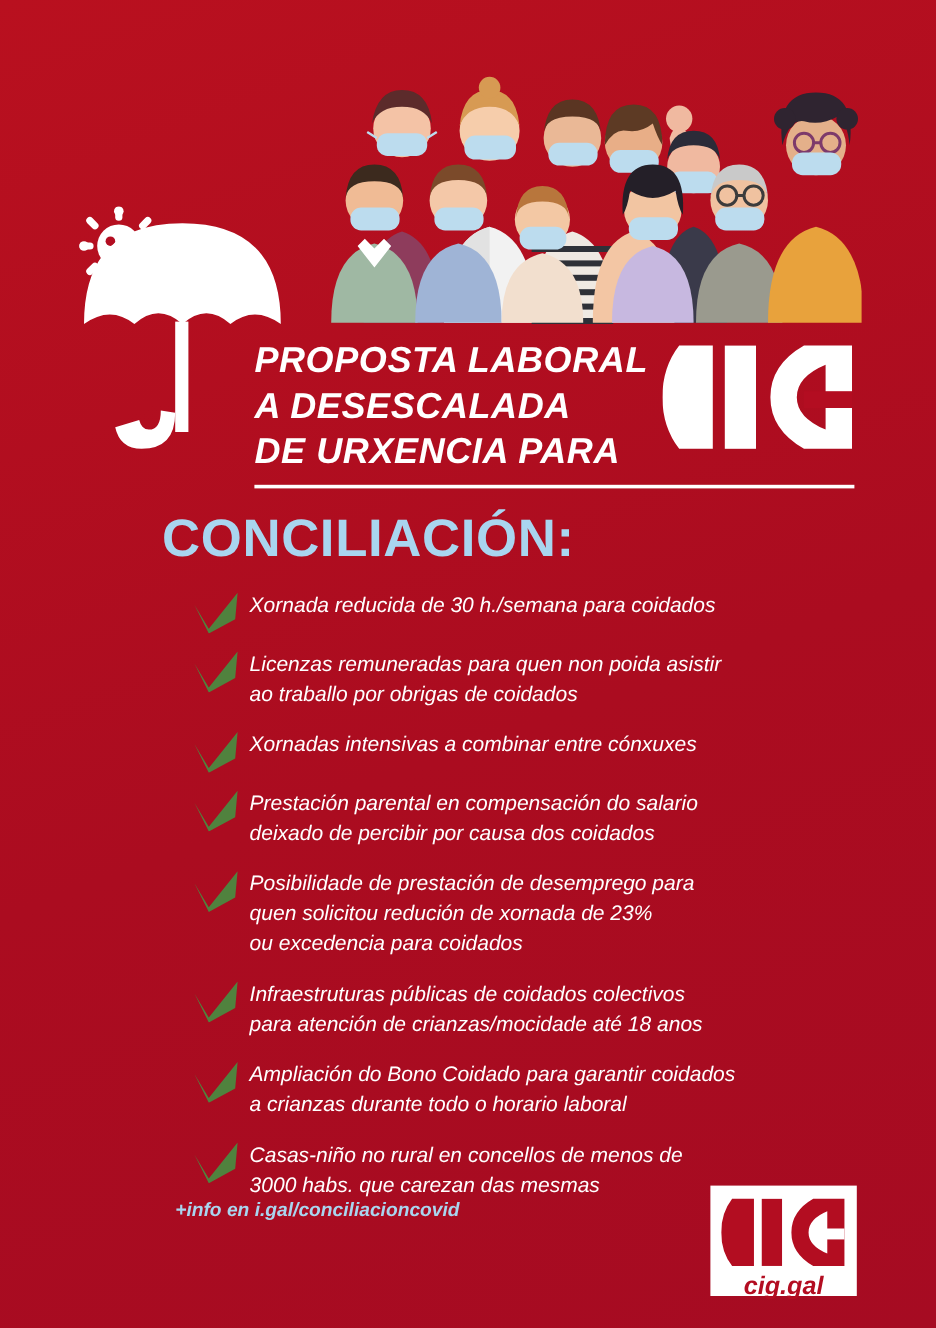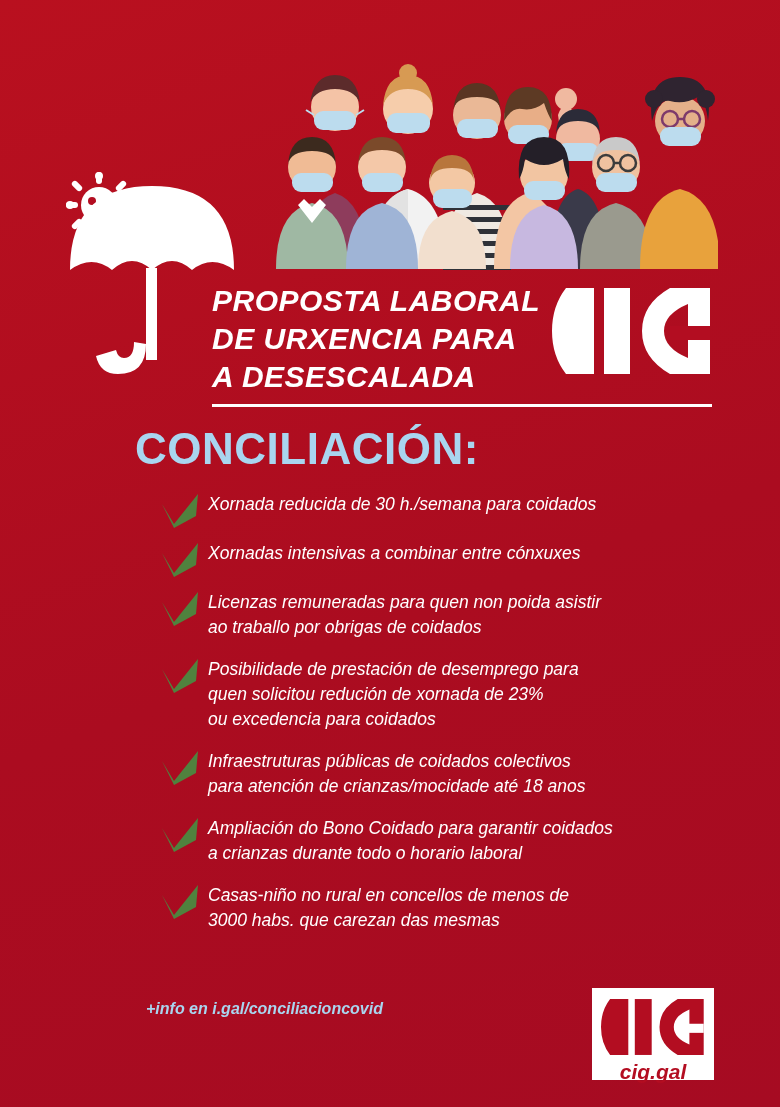--- a/index.html
+++ b/index.html
@@ -303,22 +303,22 @@
   <div class="umbrella">
     <svg width="180" height="225" viewBox="0 0 180 225" xmlns="http://www.w3.org/2000/svg">
       <path d="M8 102 Q8 18 90 18 Q172 18 172 102 Q150 86 130 102 Q110 84 90 102 Q70 84 50 102 Q30 86 8 102 Z" fill="#ffffff"></path>
       <rect x="84" y="100" width="11" height="92" fill="#ffffff"></rect>
       <path d="M84 176 q0 30 -28 30 q-18 0 -22 -18 l20 -6 q2 8 8 8 q10 0 10 -16 z" fill="#ffffff"></path>
     </svg>
   </div>
 
   <div class="title-block">
     <div class="title-line">PROPOSTA LABORAL</div>
+    <div class="title-line">A DESESCALADA</div>
     <div class="title-line">DE URXENCIA PARA</div>
-    <div class="title-line">A DESESCALADA</div>
   </div>
 
   <div class="cig-logo-top">
     <svg width="160" height="90" viewBox="0 0 160 90" xmlns="http://www.w3.org/2000/svg">
       <g fill="#ffffff">
         <path d="M42 2 L42 88 L14 88 Q0 70 0 45 Q0 20 14 2 Z M24 16 L24 74 Q14 60 14 45 Q14 30 24 16 Z"></path>
         <rect x="52" y="2" width="26" height="86"></rect>
         <path d="M158 2 L158 88 L118 88 Q90 72 90 45 Q90 18 118 2 Z M136 18 Q112 28 112 45 Q112 62 136 72 Z"></path>
         <rect x="118" y="40" width="40" height="14" fill="#b30d21"></rect>
       </g>
@@ -339,33 +339,42 @@
       </span>
       <div class="item-text">Xornada reducida de 30 h./semana para coidados</div>
     </div>
 
     <div class="list-item">
       <span class="check">
         <svg width="40" height="34" viewBox="0 0 40 34">
             <path d="M2 10 L14 30 L38 0 L36 22 L14 34 Z" fill="#50823e"></path>
           </svg>
       </span>
-      <div class="item-text">Xornadas intensivas a combinar entre cónxuxes</div>
-    </div>
-
-    <div class="list-item">
-      <span class="check">
-        <svg width="40" height="34" viewBox="0 0 40 34">
-            <path d="M2 10 L14 30 L38 0 L36 22 L14 34 Z" fill="#50823e"></path>
-          </svg>
-      </span>
       <div class="item-text">Licenzas remuneradas para quen non poida asistir
 ao traballo por obrigas de coidados</div>
     </div>
 
+    <div class="list-item">
+      <span class="check">
+        <svg width="40" height="34" viewBox="0 0 40 34">
+            <path d="M2 10 L14 30 L38 0 L36 22 L14 34 Z" fill="#50823e"></path>
+          </svg>
+      </span>
+      <div class="item-text">Xornadas intensivas a combinar entre cónxuxes</div>
+    </div>
+
+    <div class="list-item">
+      <span class="check">
+        <svg width="40" height="34" viewBox="0 0 40 34">
+            <path d="M2 10 L14 30 L38 0 L36 22 L14 34 Z" fill="#50823e"></path>
+          </svg>
+      </span>
+      <div class="item-text">Prestación parental en compensación do salario
+deixado de percibir por causa dos coidados</div>
+    </div>
 
     <div class="list-item">
       <span class="check">
         <svg width="40" height="34" viewBox="0 0 40 34">
             <path d="M2 10 L14 30 L38 0 L36 22 L14 34 Z" fill="#50823e"></path>
           </svg>
       </span>
       <div class="item-text">Posibilidade de prestación de desemprego para
 quen solicitou redución de xornada de 23%
 ou excedencia para coidados</div>

